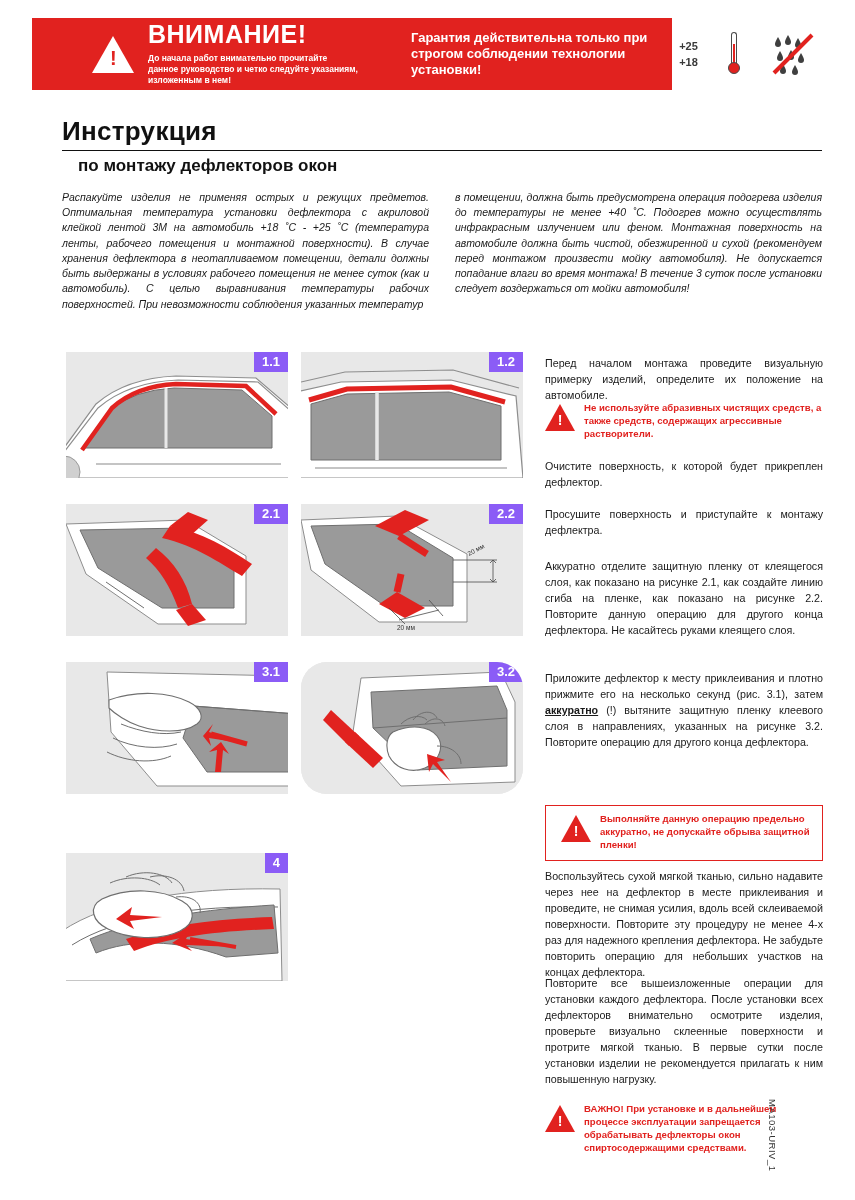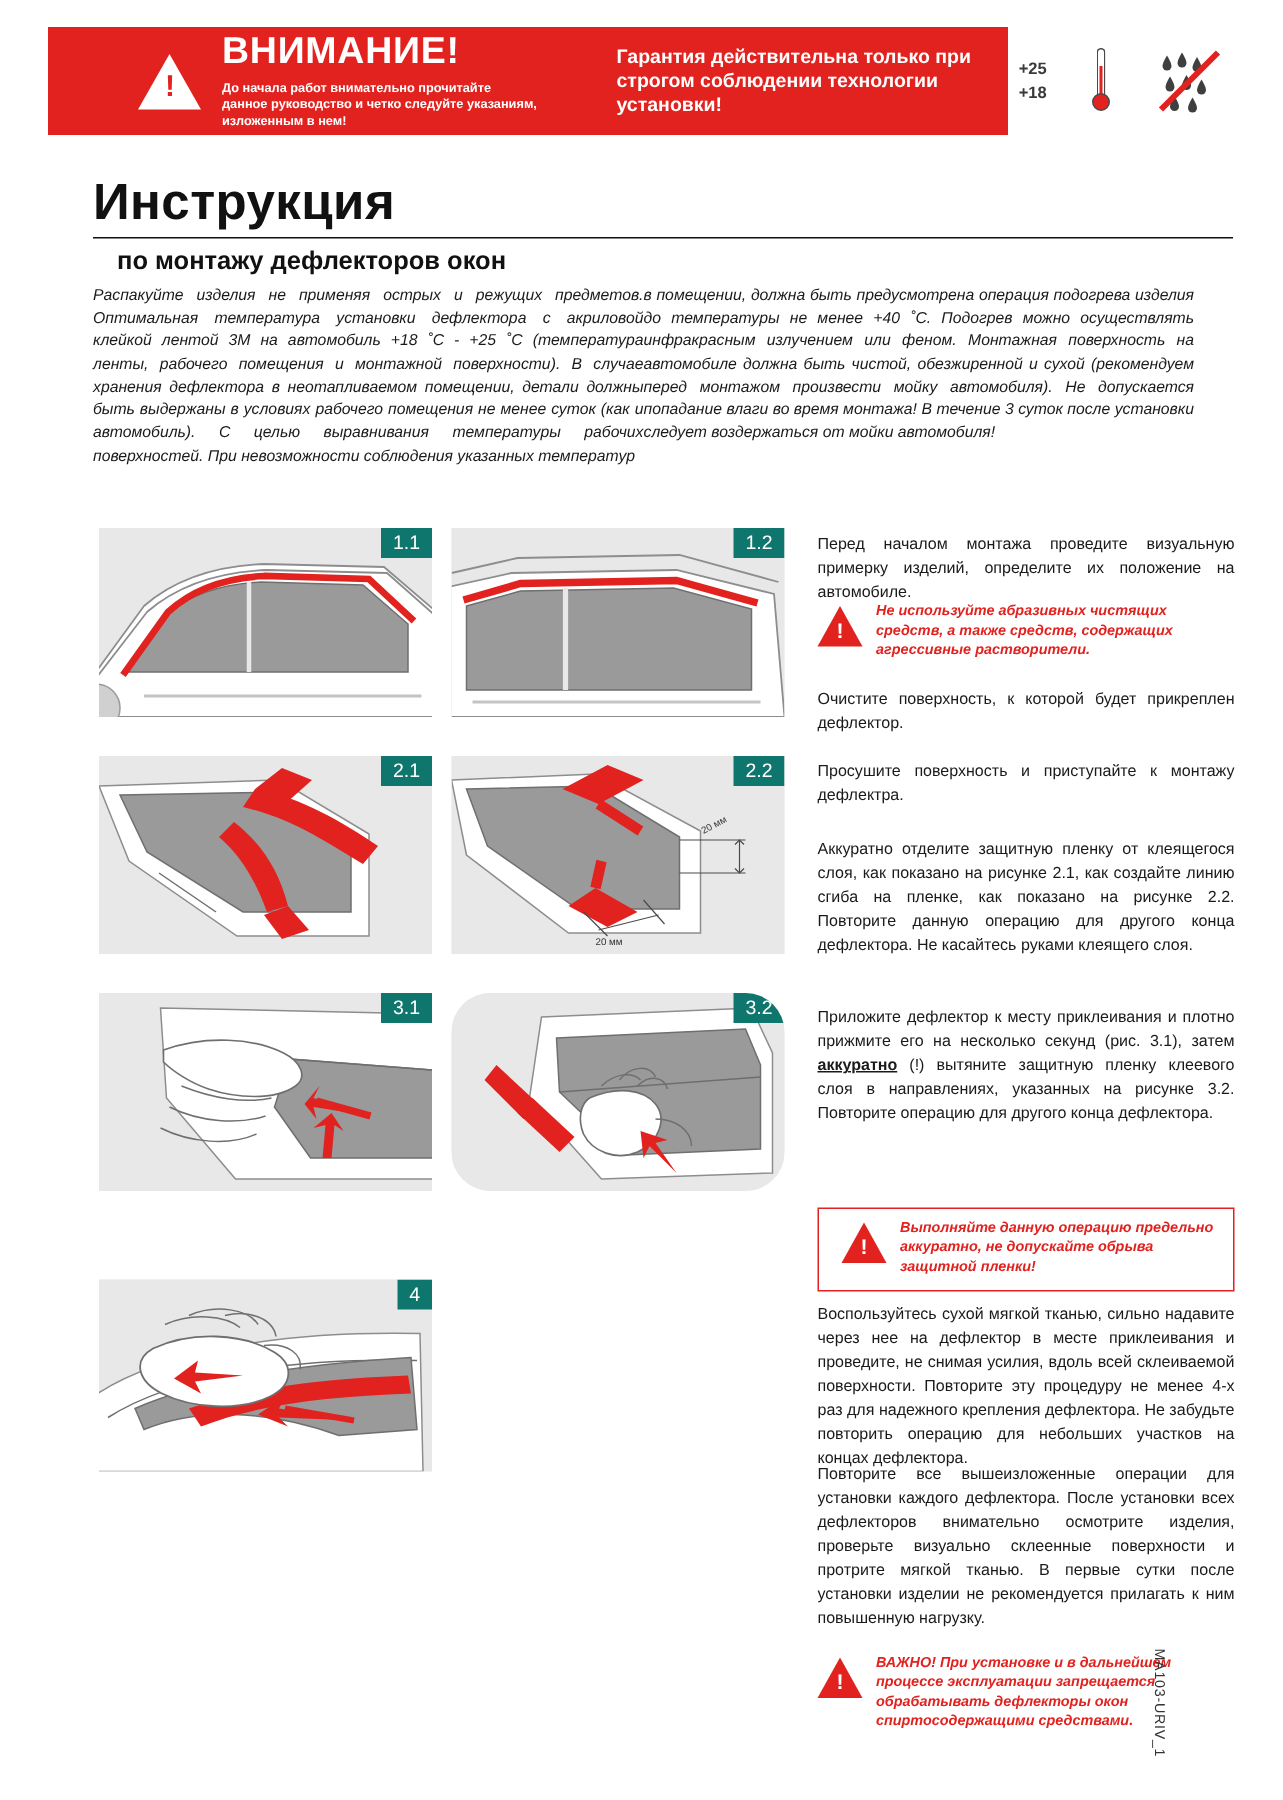--- a/index.html
+++ b/index.html
@@ -120,21 +120,21 @@
   .thermo .mercury {
     position: absolute; left: 7px; top: 12px;
     width: 2px; height: 22px;
     background: #e1221f;
   }
   .no-rain { position: relative; width: 46px; height: 46px; }
 
   
   .title-area { position: absolute; left: 62px; top: 118px; width: 760px; }
   .doc-title {
-    font-size: 34px;
+    font-size: 26px;
     font-weight: bold;
     letter-spacing: 0.3px;
     line-height: 1;
     color: #111;
   }
   .title-rule {
     border-bottom: 1.4px solid #111;
     margin-top: 6px;
     width: 760px;
   }
@@ -145,43 +145,44 @@
     margin-top: 5px;
     padding-left: 16px;
   }
 
   
   .intro {
     position: absolute;
     left: 62px; top: 190px;
     width: 760px;
     display: flex;
+    gap: 26px;
   }
   .intro-col {
     width: 367px;
     font-size: 10.5px;
     line-height: 1.45;
     font-style: italic;
     text-align: justify;
     color: #1a1a1a;
   }
 
   
   .fig {
     position: absolute;
     background: #e8e8e8;
     overflow: hidden;
   }
   .fig-num {
     position: absolute;
     right: 0; top: 0;
-    background: #0f766e;
+    background: #8b5cf6;
     color: #fff;
     font-size: 13px;
-    font-weight: normal;
+    font-weight: bold;
     padding: 3px 8px 4px;
     z-index: 5;
     line-height: 1;
   }
   .fig svg { display: block; }
 
   
   .rcol {
     position: absolute;
     left: 545px;
@@ -221,21 +222,20 @@
     font-size: 14px;
     font-weight: bold;
     line-height: 1;
   }
   .callout .ctext {
     color: #e1221f;
     font-size: 9.6px;
     line-height: 1.35;
     font-weight: bold;
     text-align: left;
-    font-style: italic;
   }
   .callout.boxed {
     border: 1.3px solid #e1221f;
     padding: 7px 8px 8px 15px;
   }
 
   
   .side-code {
     position: absolute;
     right: 10px;

